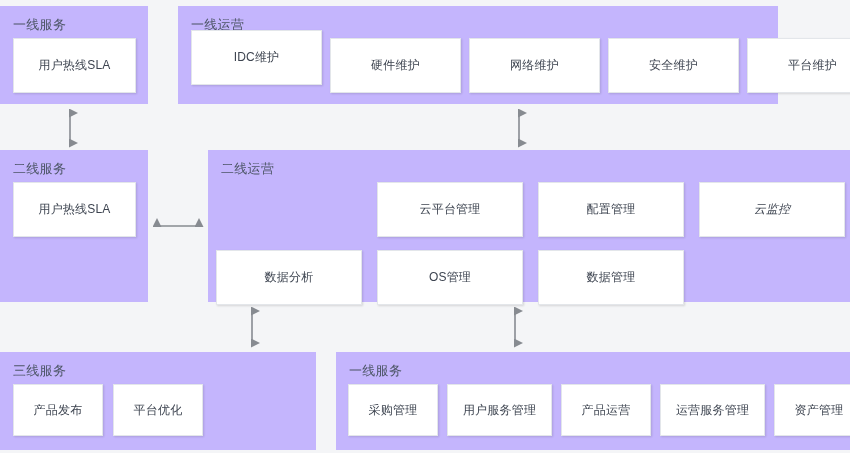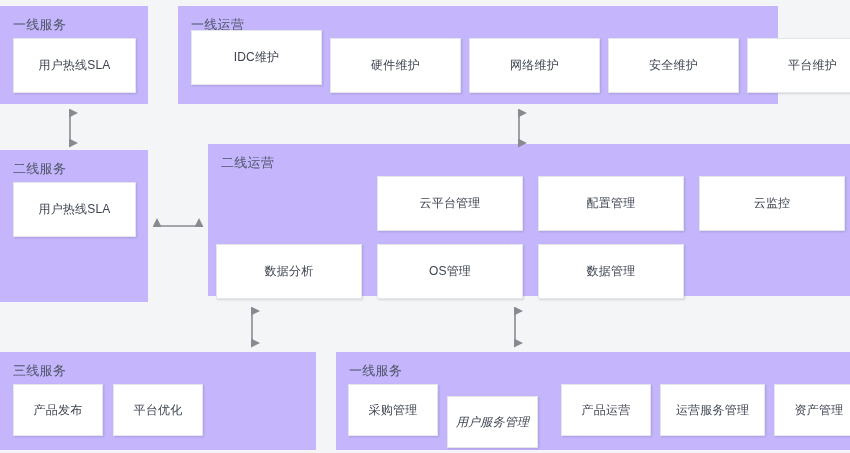--- a/index.html
+++ b/index.html
@@ -76,40 +76,40 @@
     <div class="card" style="left:291px; top:32px; width:131px; height:55px;">网络维护</div>
     <div class="card" style="left:430px; top:32px; width:131px; height:55px;">安全维护</div>
     <div class="card" style="left:569px; top:32px; width:131px; height:55px;">平台维护</div>
   </div>
 
   <div class="panel" style="left:0px; top:150px; width:148px; height:152px;">
     <div class="panel-title">二线服务</div>
     <div class="card" style="left:13px; top:32px; width:123px; height:55px;">用户热线SLA</div>
   </div>
 
-  <div class="panel" style="left:208px; top:144px; width:642px; height:152px;">
+  <div class="panel" style="left:208px; top:150px; width:642px; height:152px;">
     <div class="panel-title">二线运营</div>
     <div class="card" style="left:169px; top:32px; width:146px; height:55px;">云平台管理</div>
     <div class="card" style="left:330px; top:32px; width:146px; height:55px;">配置管理</div>
-    <div class="card" style="left:491px; top:32px; width:146px; height:55px;">云监控</div>
+    <div class="card" style="left:491px; top:32px; width:146px; height:55px;font-style:italic;">云监控</div>
     <div class="card" style="left:8px; top:100px; width:146px; height:55px;">数据分析</div>
     <div class="card" style="left:169px; top:100px; width:146px; height:55px;">OS管理</div>
     <div class="card" style="left:330px; top:100px; width:146px; height:55px;">数据管理</div>
   </div>
 
   <div class="panel" style="left:0px; top:352px; width:316px; height:98px;">
     <div class="panel-title">三线服务</div>
     <div class="card" style="left:13px; top:32px; width:90px; height:52px;">产品发布</div>
     <div class="card" style="left:113px; top:32px; width:90px; height:52px;">平台优化</div>
   </div>
 
   <div class="panel" style="left:336px; top:352px; width:514px; height:98px;">
     <div class="panel-title">一线服务</div>
     <div class="card" style="left:12px; top:32px; width:90px; height:52px;">采购管理</div>
-    <div class="card" style="left:111px; top:44px; width:91px; height:52px;font-style:italic;">用户服务管理</div>
+    <div class="card" style="left:111px; top:32px; width:105px; height:52px;">用户服务管理</div>
     <div class="card" style="left:225px; top:32px; width:90px; height:52px;">产品运营</div>
     <div class="card" style="left:324px; top:32px; width:105px; height:52px;">运营服务管理</div>
     <div class="card" style="left:438px; top:32px; width:90px; height:52px;">资产管理</div>
   </div>
 
   <svg class="arrow" style="left:58px; top:104px;" width="24" height="48" viewBox="0 0 24 48">
     <defs>
       <marker id="ah-up" markerWidth="9" markerHeight="9" refX="4.5" refY="8" orient="auto" markerUnits="userSpaceOnUse">
         <path d="M4.5 0 L9 9 L0 9 Z" fill="#878b91"></path>
       </marker>

